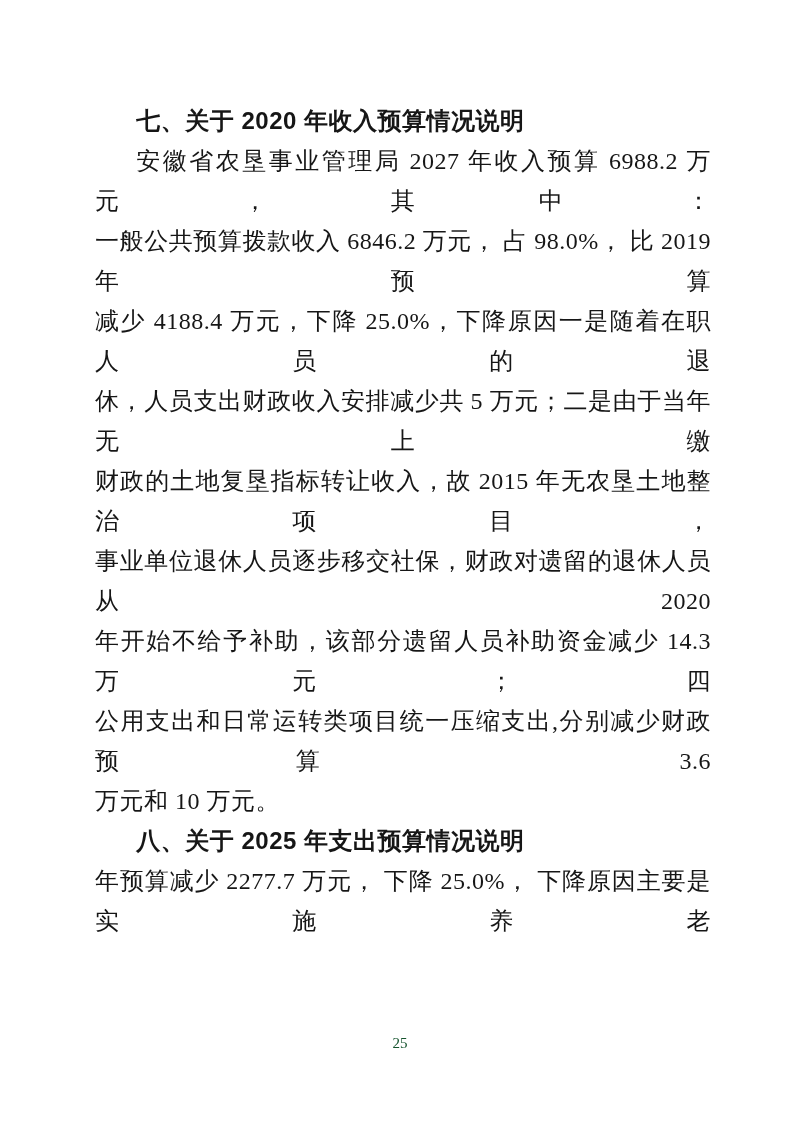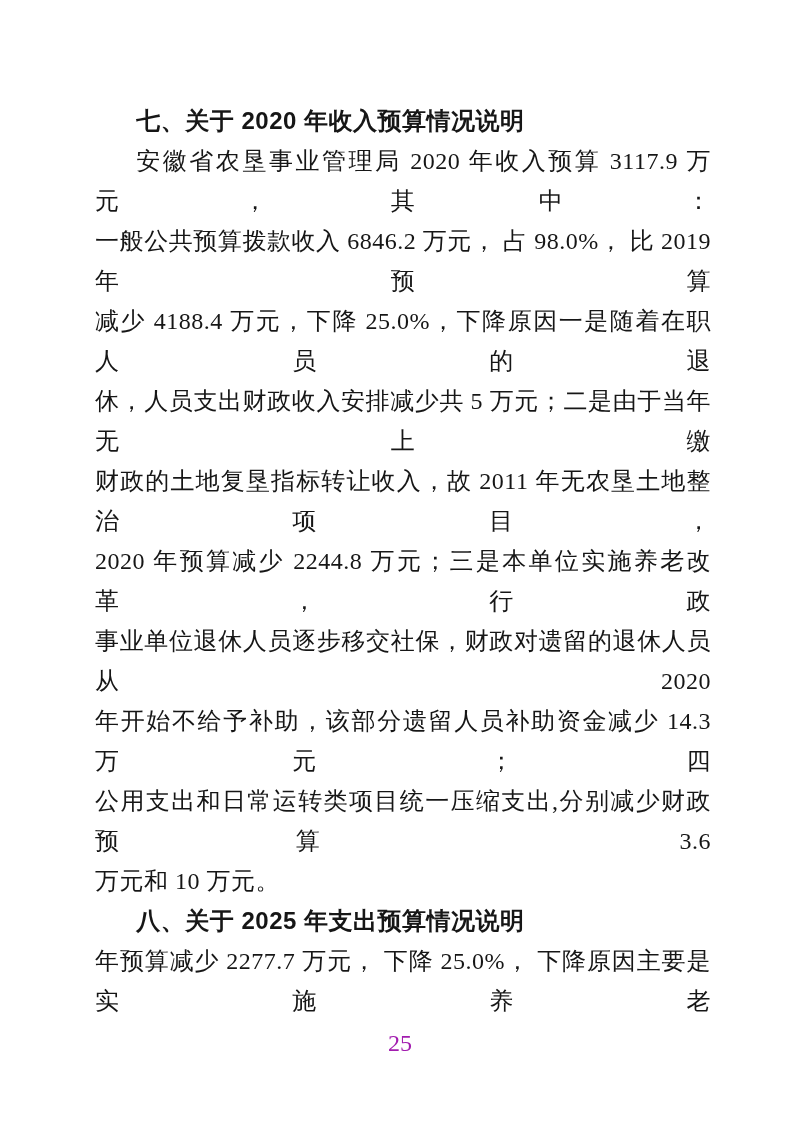--- a/index.html
+++ b/index.html
@@ -38,39 +38,38 @@
     font-family: "Liberation Sans", "DejaVu Sans", sans-serif;
     letter-spacing: 0.5px;
   }
   .ind    { text-indent: 1.72em; }  
   .pageno {
     position: absolute;
     top: 1030px;
     left: 0;
     width: 100%;
     text-align: center;
-    font-size: 24px;
+    font-size: 15px;
     line-height: 26px;
-    color: #a21caf;
+    color: #14532d;
   }
 </style>
 </head>
 <body>
 
 <div class="page">
   <div class="content">
 
     <div class="line h ind">七、关于 2020 年收入预算情况说明</div>
 
-    <div class="line j ind">安徽省农垦事业管理局 2020 年收入预算 3117.9 万元，其中：</div>
+    <div class="line j ind">安徽省农垦事业管理局 2027 年收入预算 6988.2 万元，其中：</div>
     <div class="line j">一般公共预算拨款收入 6846.2 万元， 占 98.0%， 比 2019 年预算</div>
     <div class="line j">减少 4188.4 万元，下降 25.0%，下降原因一是随着在职人员的退</div>
     <div class="line j">休，人员支出财政收入安排减少共 5 万元；二是由于当年无上缴</div>
-    <div class="line j">财政的土地复垦指标转让收入，故 2011 年无农垦土地整治项目，</div>
-    <div class="line j">2020 年预算减少 2244.8 万元；三是本单位实施养老改革，行政</div>
+    <div class="line j">财政的土地复垦指标转让收入，故 2015 年无农垦土地整治项目，</div>
     <div class="line j">事业单位退休人员逐步移交社保，财政对遗留的退休人员从 2020</div>
     <div class="line j">年开始不给予补助，该部分遗留人员补助资金减少 14.3 万元；四</div>
     <div class="line j">公用支出和日常运转类项目统一压缩支出,分别减少财政预算 3.6</div>
     <div class="line">万元和 10 万元。</div>
 
     <div class="line h ind">八、关于 2025 年支出预算情况说明</div>
 
     <div class="line j">年预算减少 2277.7 万元， 下降 25.0%， 下降原因主要是实施养老</div>
 
   </div>

